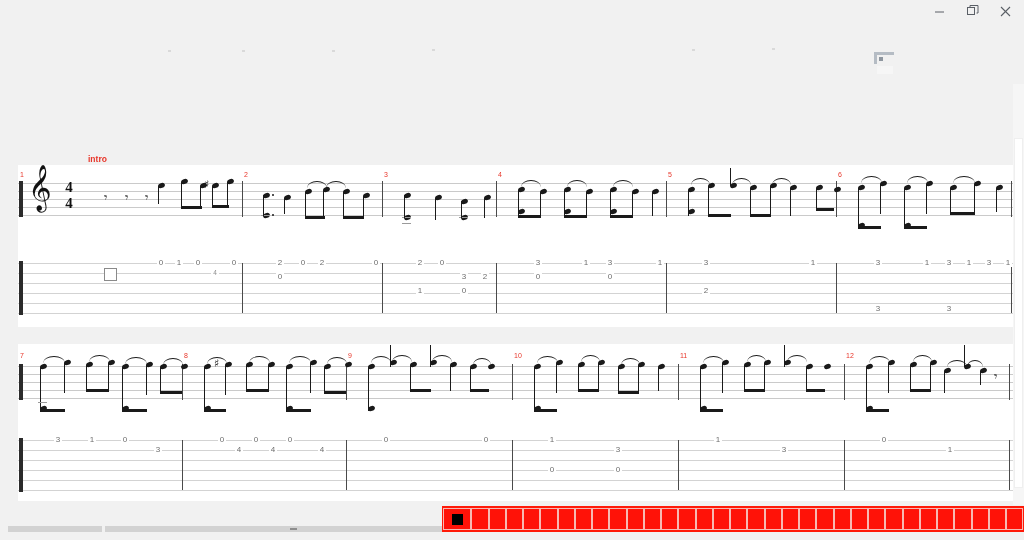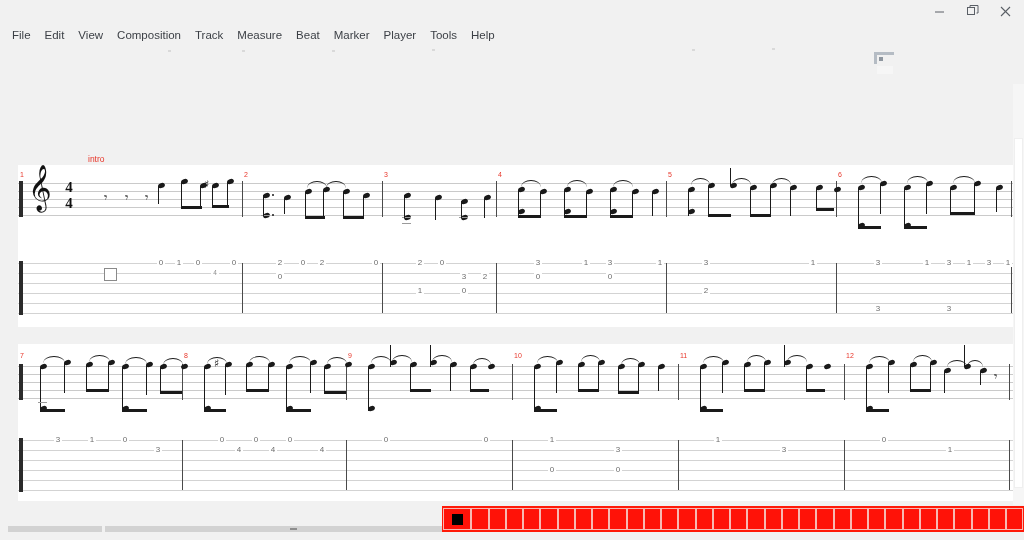--- a/index.html
+++ b/index.html
@@ -125,20 +125,21 @@
     line-height: 1;
   }
 
   
   #section-label {
     position: absolute;
     left: 88px; top: 70px;
     font-size: 8.5px;
     color: #e8362a;
     font-family: "Liberation Sans", sans-serif;
+    font-weight: bold;
   }
 
   
   #tempo {
     position: absolute;
     left: 33px; top: 96px;
     display: flex; align-items: center;
     font-size: 7px; color: #2b2b2b;
   }
   #tempo .tempo-note {
@@ -314,33 +315,20 @@
       </svg>
     </div>
     <div class="wctrl" id="btn-close">
       <svg width="11" height="11" viewBox="0 0 11 11" aria-hidden="true">
         <line x1="1" y1="1" x2="10" y2="10" stroke="#5a5f66" stroke-width="1.1"></line>
         <line x1="10" y1="1" x2="1" y2="10" stroke="#5a5f66" stroke-width="1.1"></line>
       </svg>
     </div>
   </div>
 
-  <div id="menubar">
-    <div class="menu-item">File</div>
-    <div class="menu-item">Edit</div>
-    <div class="menu-item">View</div>
-    <div class="menu-item">Composition</div>
-    <div class="menu-item">Track</div>
-    <div class="menu-item">Measure</div>
-    <div class="menu-item">Beat</div>
-    <div class="menu-item">Marker</div>
-    <div class="menu-item">Player</div>
-    <div class="menu-item">Tools</div>
-    <div class="menu-item">Help</div>
-  </div>
 
   <div id="toolbar-ghost">
     <div class="ghost-dot" style="left:168px; top:4px;"></div>
     <div class="ghost-dot" style="left:242px; top:4px;"></div>
     <div class="ghost-dot" style="left:332px; top:4px;"></div>
     <div class="ghost-dot" style="left:432px; top:3px;"></div>
     <div class="ghost-dot" style="left:692px; top:3px;"></div>
     <div class="ghost-dot" style="left:772px; top:2px;"></div>
   </div>
   <div id="ghost-widget">

